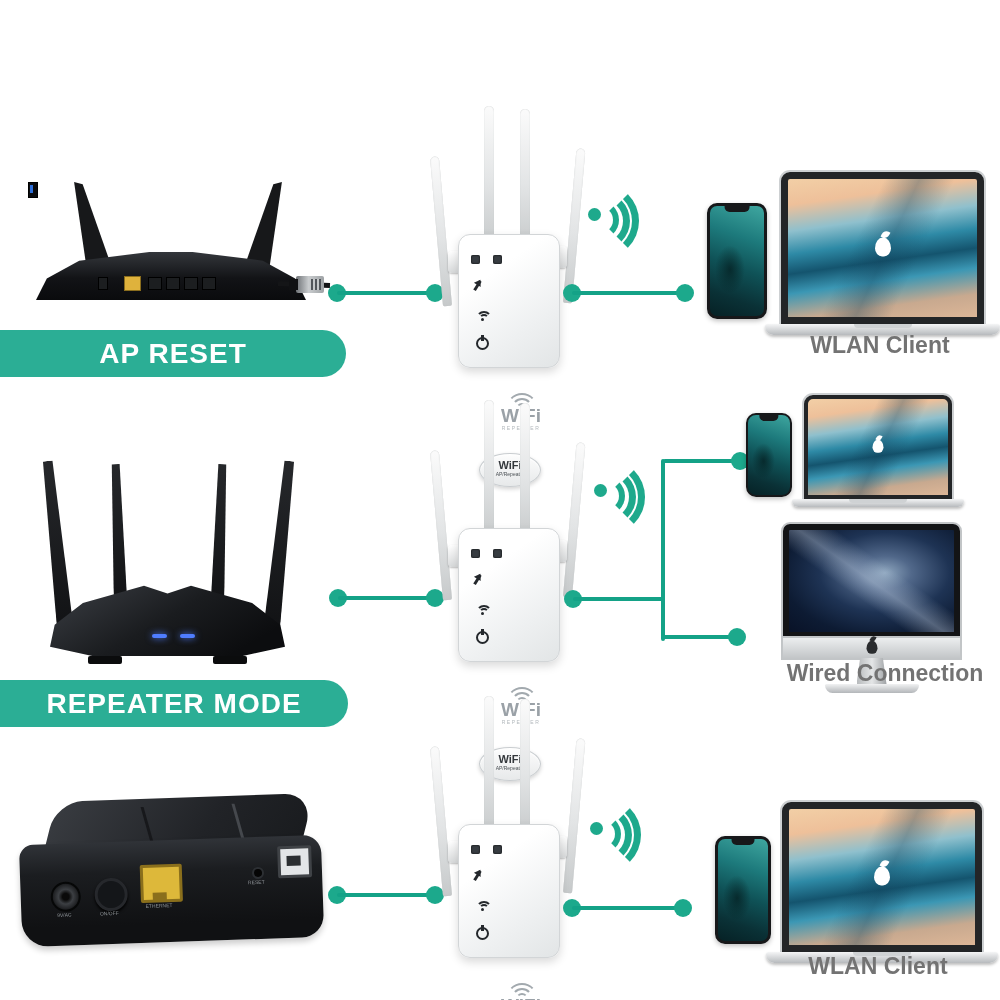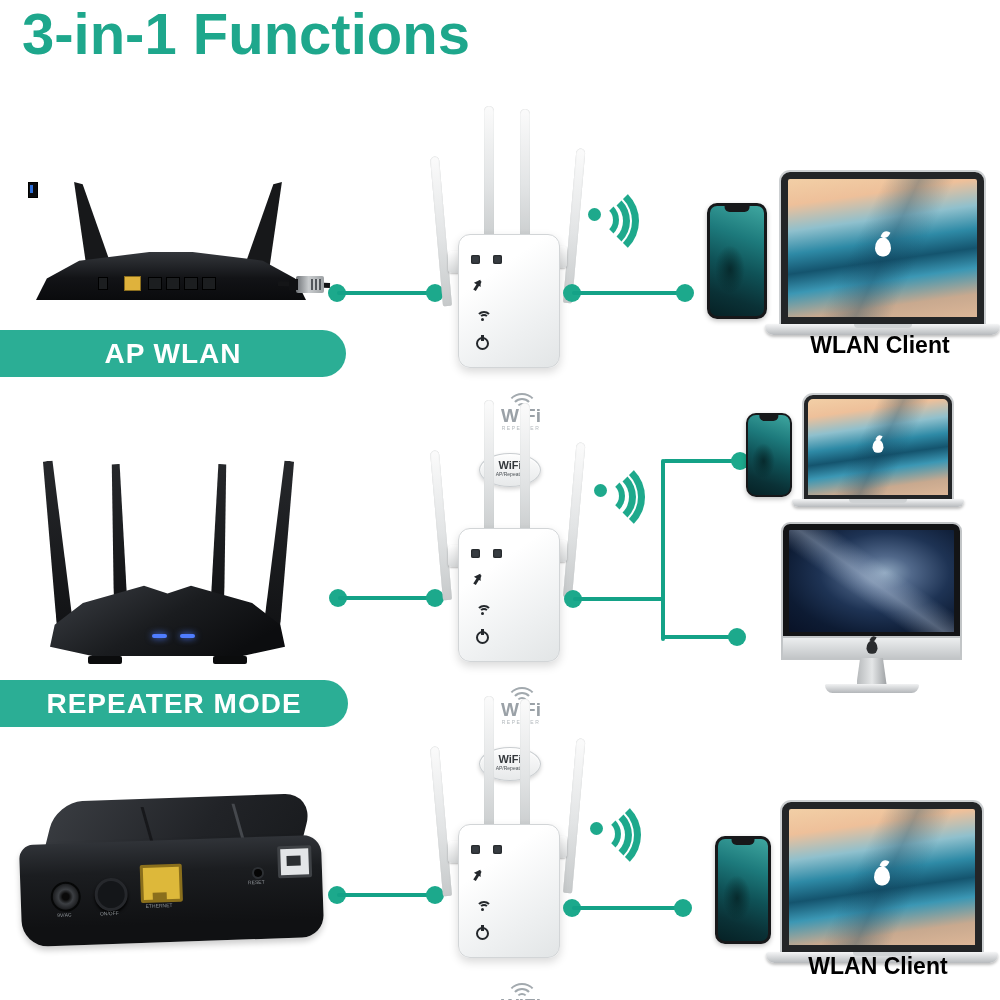--- a/index.html
+++ b/index.html
@@ -21,21 +21,21 @@
   .wifi-sig i{position:absolute;border-style:solid;border-color:transparent;border-right-color:#1ea98c;border-radius:50%;}
   .wifi-sig .a1{width:26px;height:26px;left:-3px;top:19px;border-width:6px;}
   .wifi-sig .a2{width:44px;height:44px;left:-12px;top:10px;border-width:7px;}
   .wifi-sig .a3{width:62px;height:62px;left:-21px;top:1px;border-width:7px;}
 
   
   .banner{position:absolute;left:0;height:47px;background:#2bae95;border-radius:0 26px 26px 0;
           color:#fff;font-weight:bold;font-size:28px;letter-spacing:1px;
           display:flex;align-items:center;justify-content:center;}
 
-  .client-label{position:absolute;color:#000000;font-weight:bold;font-size:23px;text-align:center;}
+  .client-label{position:absolute;color:#737373;font-weight:bold;font-size:23px;text-align:center;}
 
   
   .repeater{position:absolute;width:135px;height:265px;}
   .r-ant{position:absolute;width:10px;background:linear-gradient(180deg,#fbfbfb,#e2e4e5 55%,#c6c9ca);
          border-radius:5px 5px 2px 2px;box-shadow:0 0 1px #b9bcbd inset;}
   .r-a1{left:44px;top:0;height:142px;}
   .r-a2{left:80px;top:3px;height:140px;}
   .r-al{left:3px;top:50px;height:150px;width:9px;transform:rotate(-5deg);transform-origin:bottom center;}
   .r-ar{left:123px;top:42px;height:155px;width:9px;transform:rotate(5deg);transform-origin:bottom center;}
   .r-mount{position:absolute;width:14px;height:22px;border-radius:4px;
@@ -170,21 +170,20 @@
   .imac-neck{width:30px;height:26px;margin:0 auto;background:linear-gradient(90deg,#b7babc,#e4e6e7,#9da0a3);
         clip-path:polygon(12% 0,88% 0,100% 100%,0 100%);}
   .imac-base{width:94px;height:9px;margin:0 auto;background:linear-gradient(#f1f2f3,#b3b6b9);
         border-radius:2px 2px 10px 10px;}
 </style>
 </head>
 <body>
 
 <div class="canvas">
 
-  <div class="title">3-in-1 Functions</div>
 
   <div class="aprouter">
     <div class="ap-antl"></div>
     <div class="ap-antr"></div>
     <div class="ap-body"></div>
     <div class="ap-port" style="left:70px;width:8px;"></div>
     <div class="ap-port ap-port-y"></div>
     <div class="ap-port" style="left:120px;width:12px;"></div>
     <div class="ap-port" style="left:138px;width:12px;"></div>
     <div class="ap-port" style="left:156px;width:12px;"></div>
@@ -243,21 +242,21 @@
 
   <div class="phone" style="left:707px;top:203px;width:54px;height:110px;"></div>
   <div class="laptop" style="left:765px;top:172px;width:235px;">
     <div class="lap-screen" style="height:138px;">
       <div class="apple"></div>
     </div>
     <div class="lap-base"></div>
   </div>
   <div class="client-label" style="left:760px;top:332px;width:240px;">WLAN Client</div>
 
-  <div class="banner" style="top:330px;width:346px;">AP WLAN</div>
+  <div class="banner" style="top:330px;width:346px;">AP RESET</div>
 
   <div class="rrouter">
     <div class="rr-ant rr-a1"></div>
     <div class="rr-ant rr-a2"></div>
     <div class="rr-ant rr-a3"></div>
     <div class="rr-ant rr-a4"></div>
     <div class="rr-body"></div>
     <div class="rr-led" style="left:44%;"></div>
     <div class="rr-led" style="left:55%;"></div>
     <div class="rr-foot" style="left:48px;"></div>
@@ -324,20 +323,21 @@
   </div>
 
   <div class="imac">
     <div class="imac-screen"></div>
     <div class="imac-chin">
         <div class="apple dark"></div>
       </div>
     <div class="imac-neck"></div>
     <div class="imac-base"></div>
   </div>
+  <div class="client-label" style="left:770px;top:660px;width:230px;">Wired Connection</div>
 
   <div class="banner" style="top:669px;width:348px;margin-top:11px;">REPEATER MODE</div>
 
   <div class="modem">
     <div class="m-top"></div>
     <div class="m-front">
       <div class="m-dc"></div>
       <div class="m-lbl" style="left:23px;top:68px;">9V/AC</div>
       <div class="m-sw"></div>
       <div class="m-lbl" style="left:68px;top:68px;">ON/OFF</div>

